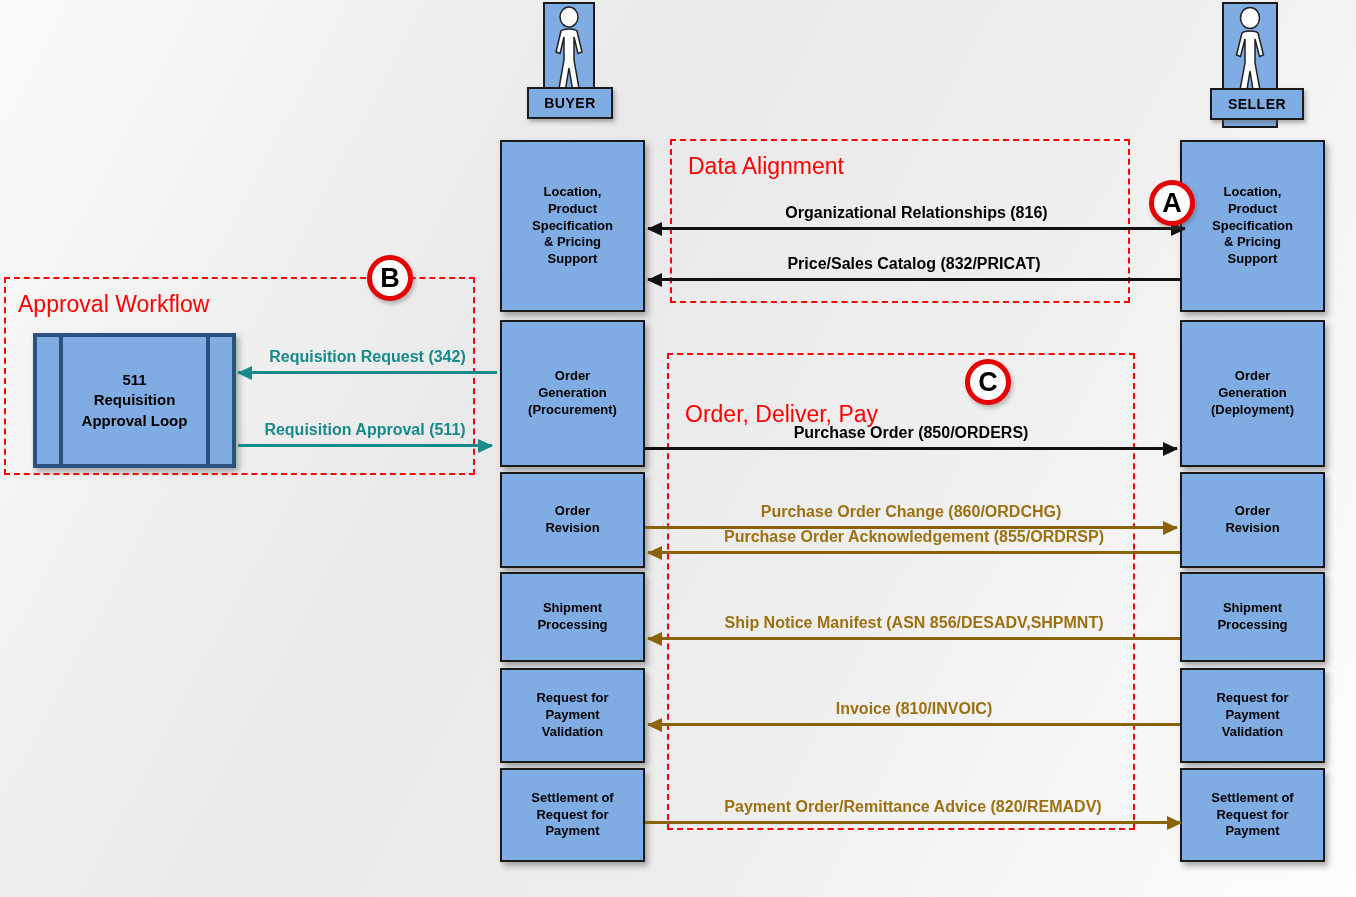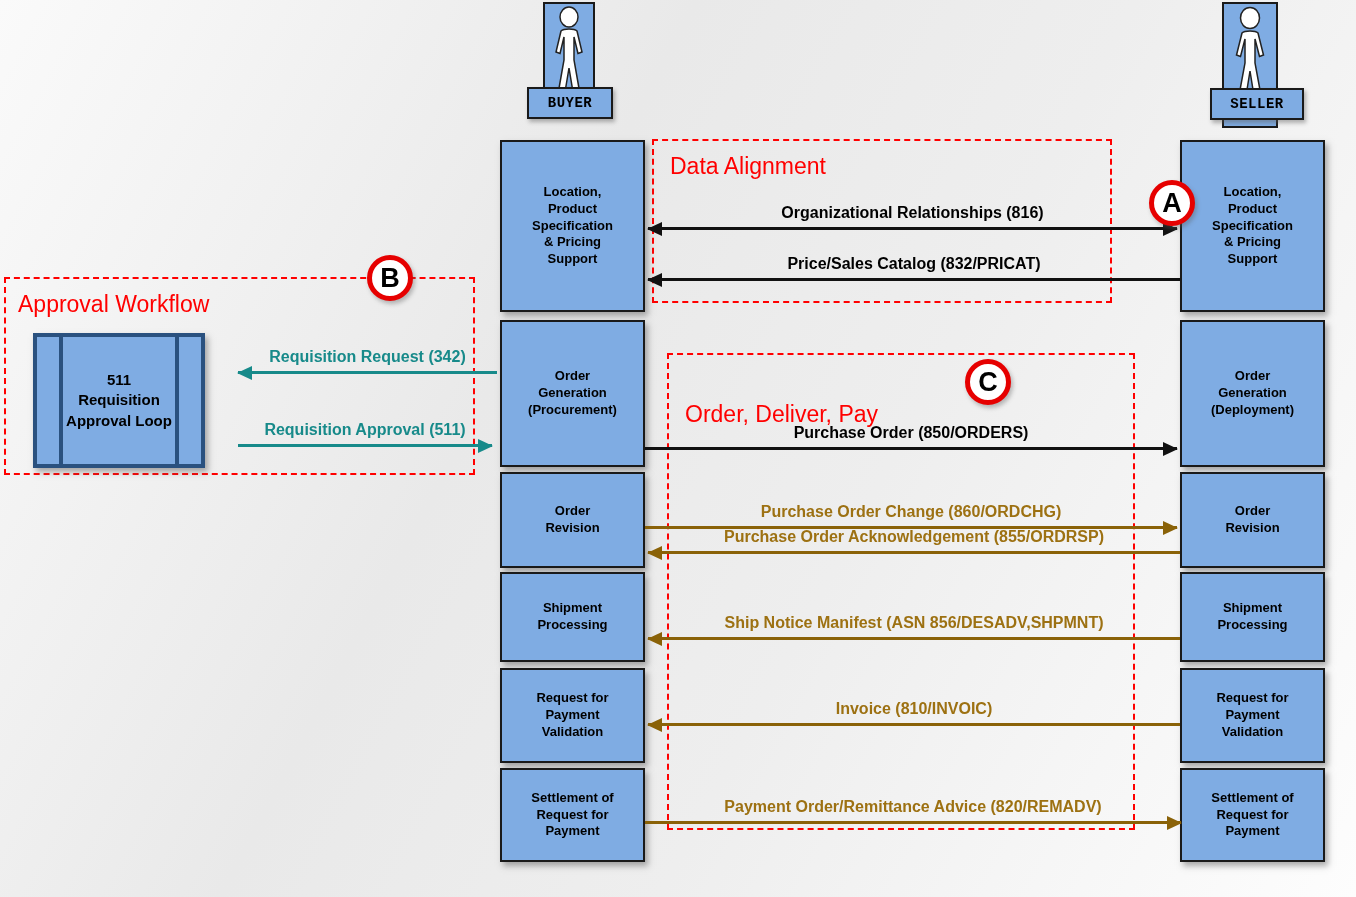--- a/index.html
+++ b/index.html
@@ -10,21 +10,21 @@
   }
   .stage{position:relative;width:1356px;height:897px;}
 
   
   .actor{position:absolute;}
   .actor svg{display:block;}
   .actor-tag{
     position:absolute;background:#7FACE3;border:2px solid #1a1a1a;
     display:flex;align-items:center;justify-content:center;
     font-weight:bold;font-size:14px;color:#000;letter-spacing:.5px;
-    box-shadow:2px 3px 4px rgba(90,90,90,.45);z-index:4;font-family:Liberation Mono, monospace;
+    box-shadow:2px 3px 4px rgba(90,90,90,.45);z-index:4;
   }
 
   
   .pbox{
     position:absolute;width:145px;background:#7FACE3;border:2px solid #1a1a1a;
     box-shadow:3px 4px 6px rgba(90,90,90,.5);
     display:flex;align-items:center;justify-content:center;text-align:center;
     font-weight:bold;font-size:13px;line-height:1.3;color:#000;
     white-space:pre-line;z-index:2;box-sizing:border-box;
   }
@@ -36,21 +36,21 @@
   
   .marker{
     position:absolute;width:36px;height:36px;border:5px solid #E60000;border-radius:50%;
     background:#fff;color:#000;font-weight:bold;font-size:27px;line-height:1;
     display:flex;align-items:center;justify-content:center;z-index:6;
     box-shadow:2px 3px 4px rgba(90,90,90,.4);
   }
 
   
   .loopbox{
-    position:absolute;left:33px;top:333px;width:172px;height:135px;box-sizing:border-box;
+    position:absolute;left:33px;top:333px;width:203px;height:135px;box-sizing:border-box;
     background:#7FACE3;border:4px solid #2A517F;z-index:2;
     display:flex;align-items:center;justify-content:center;text-align:center;
     box-shadow:3px 4px 6px rgba(90,90,90,.5);
   }
   .loopbox::before,.loopbox::after{
     content:"";position:absolute;top:0;bottom:0;width:4px;background:#2A517F;
   }
   .loopbox::before{left:22px;} .loopbox::after{right:22px;}
   .loop-label{font-weight:bold;font-size:15px;line-height:1.35;color:#000;white-space:pre-line;}
 
@@ -95,21 +95,21 @@
 
   <div class="actor" style="left:1222px;top:2px;">
     <svg width="56" height="126" viewBox="0 0 56 126">
       <rect x="1" y="1" width="54" height="124" fill="#7FACE3" stroke="#1a1a1a" stroke-width="2"></rect>
       <ellipse cx="28" cy="16" rx="9.5" ry="10.5" fill="#fff" stroke="#222" stroke-width="1.5"></ellipse>
       <path d="M28 29 C23.5 29 21 30 20 31 L14.5 53 L18.5 54.5 L23 37 L23 61 L16.5 96 L23.5 97 L28 69 L32.5 97 L39.5 96 L33 61 L33 37 L37.5 54.5 L41.5 53 L36 31 C35 30 32.5 29 28 29 Z" fill="#fff" stroke="#222" stroke-width="1.5"></path>
     </svg>
   </div>
   <div class="actor-tag" style="left:1210px;top:88px;width:90px;height:28px;">SELLER</div>
 
-  <div class="group" style="left:652px;top:139px;width:460px;height:164px;">
+  <div class="group" style="left:670px;top:139px;width:460px;height:164px;">
     <div class="gtitle" style="left:16px;top:12px;">Data Alignment</div>
   </div>
 
   <div class="group" style="left:4px;top:277px;width:471px;height:198px;">
     <div class="gtitle" style="left:12px;top:12px;">Approval Workflow</div>
   </div>
 
   <div class="group" style="left:667px;top:353px;width:468px;height:477px;">
     <div class="gtitle" style="left:16px;top:10px;margin-top:36px;">Order, Deliver, Pay</div>
   </div>
@@ -155,21 +155,21 @@
 Revision</div>
   <div class="pbox" style="left:1180px;top:572px;height:90px;">Shipment
 Processing</div>
   <div class="pbox" style="left:1180px;top:668px;height:95px;">Request for
 Payment
 Validation</div>
   <div class="pbox" style="left:1180px;top:768px;height:94px;">Settlement of
 Request for
 Payment</div>
 
-  <div class="msg c-black dir-both" style="left:648px;top:200px;width:529px;">
+  <div class="msg c-black dir-both" style="left:648px;top:200px;width:529px;padding-left:8px;">
     <div class="lbl">Organizational Relationships (816)</div>
     <div class="line"></div>
   </div>
 
   <div class="msg c-black dir-left" style="left:648px;top:251px;width:532px;">
     <div class="lbl">Price/Sales Catalog (832/PRICAT)</div>
     <div class="line"></div>
   </div>
 
   <div class="msg c-teal dir-left" style="left:238px;top:344px;width:259px;">

